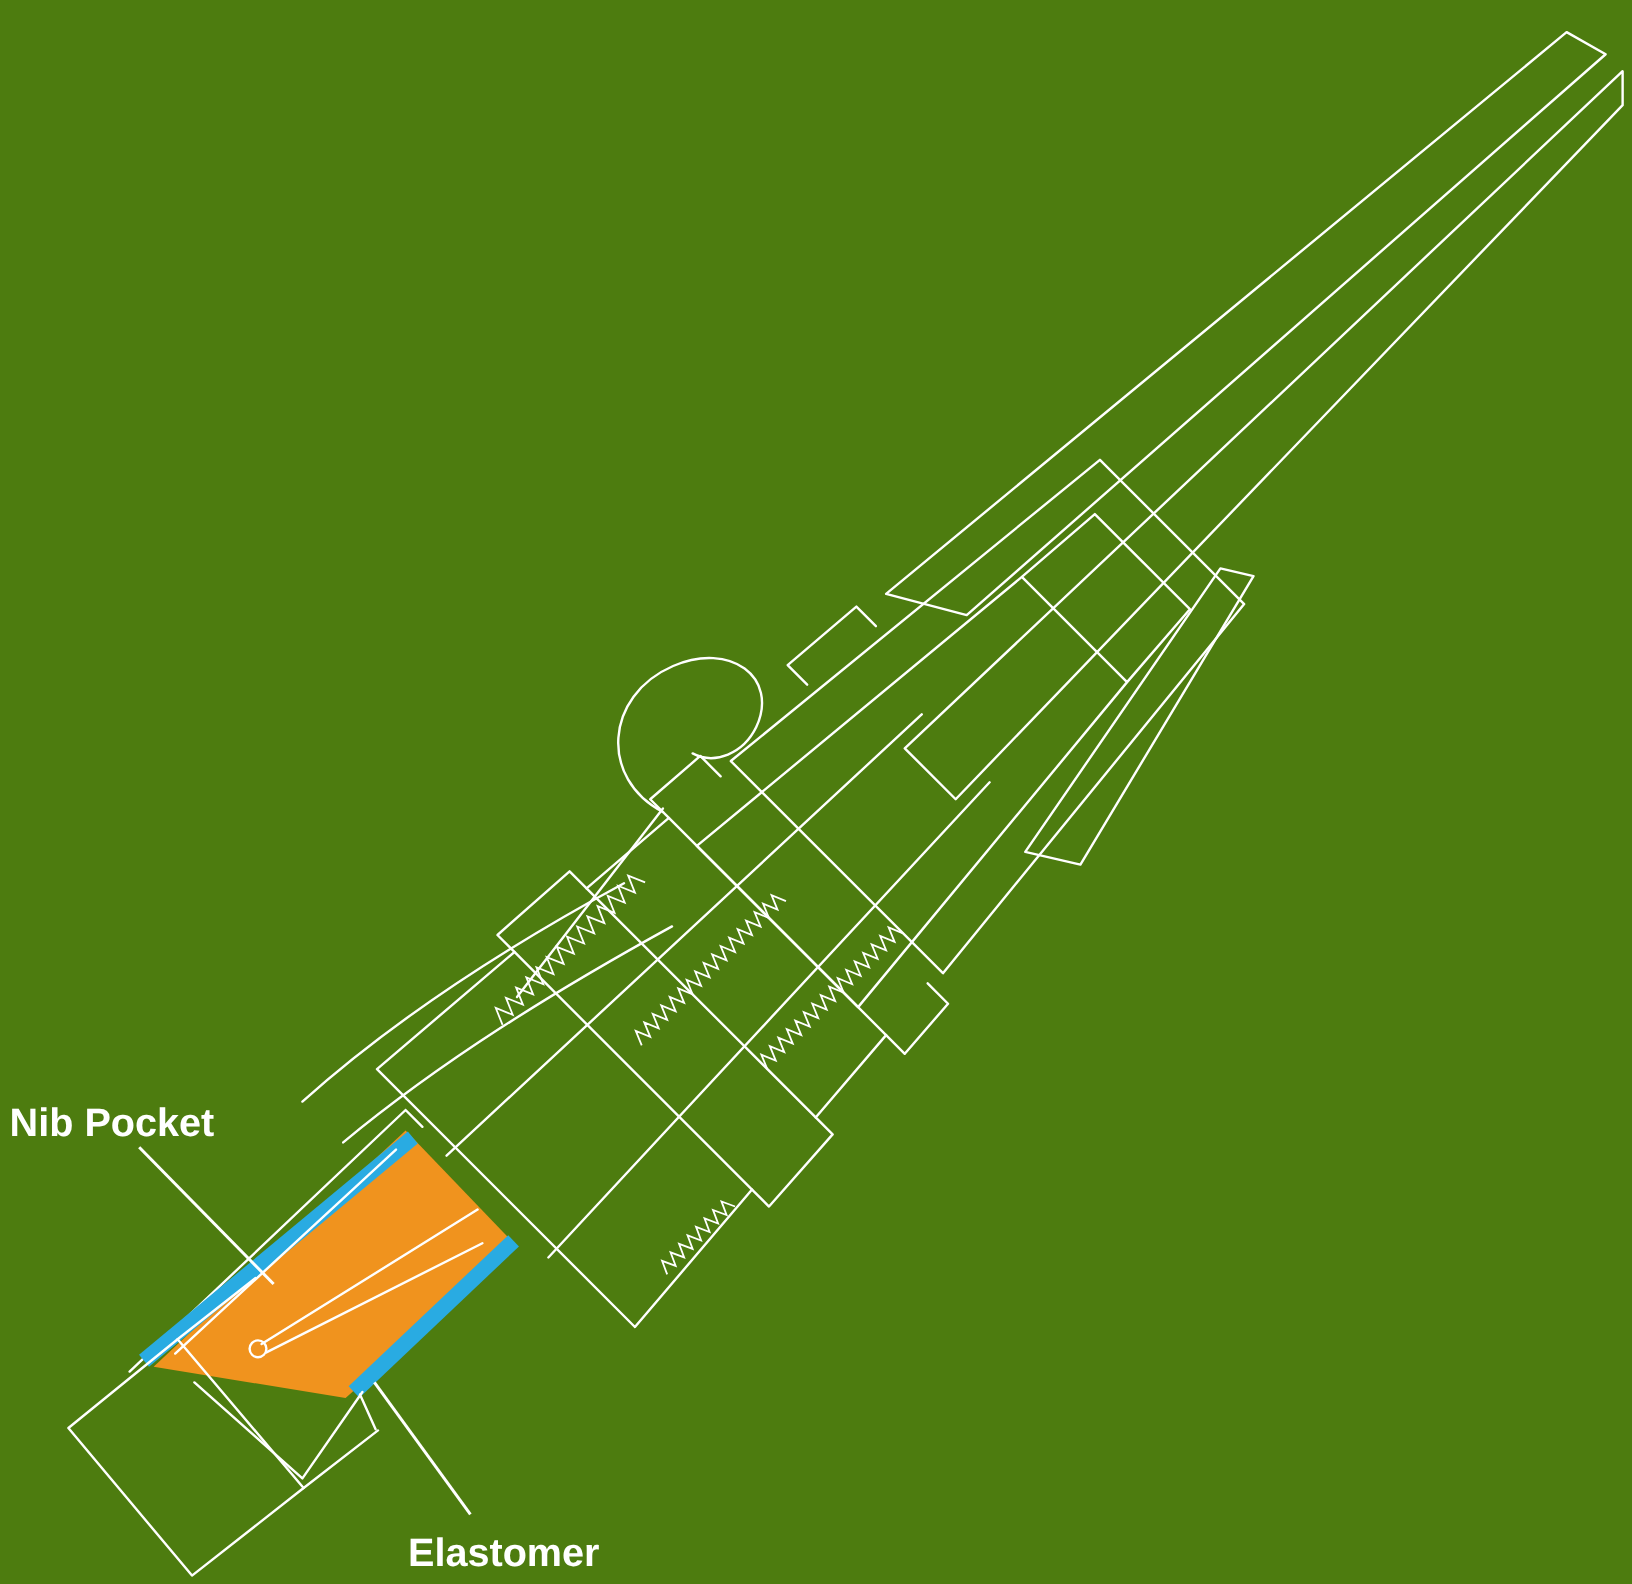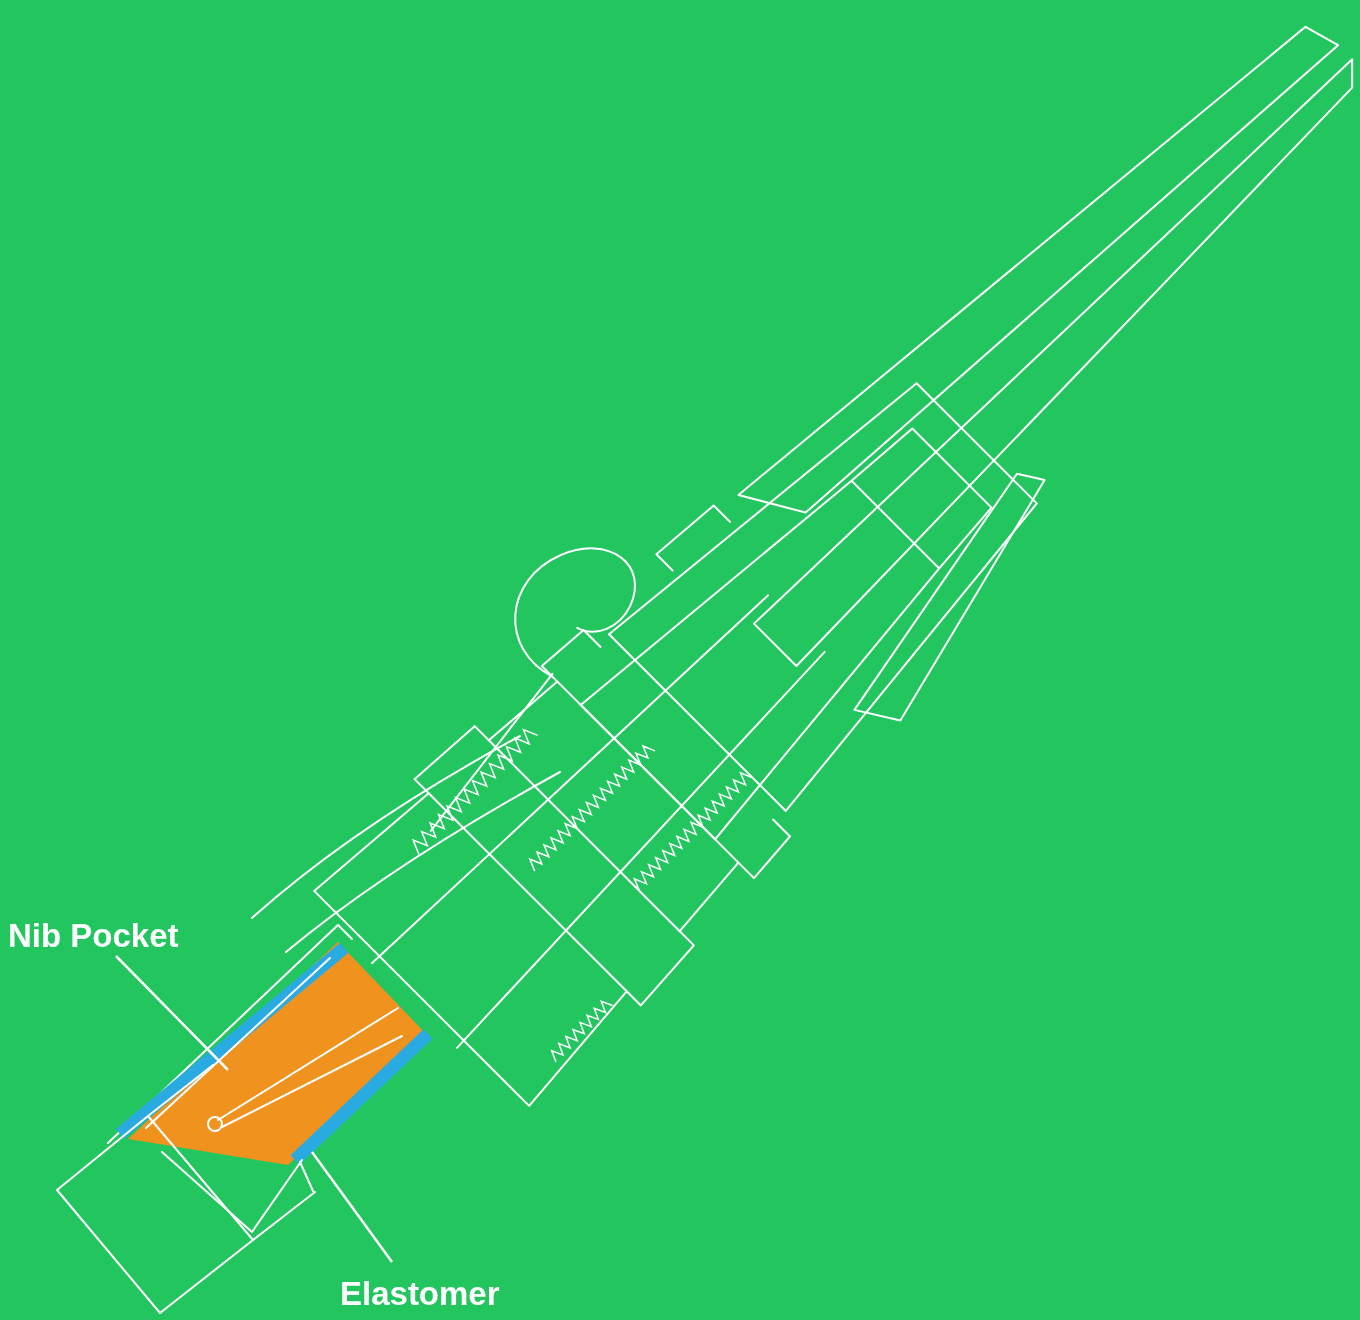--- a/index.html
+++ b/index.html
@@ -4,21 +4,21 @@
 <style>
   html, body {
     margin: 0;
     padding: 0;
     background: #000000;
   }
   .stage {
     position: relative;
     width: 1360px;
     height: 1320px;
-    background: #22c55e;
+    background: #4d7c0f;
     overflow: hidden;
   }
   svg { display: block; }
   .ln {
     fill: none;
     stroke: #FFFFFF;
     stroke-width: 2;
     stroke-linejoin: round;
     stroke-linecap: round;
   }

